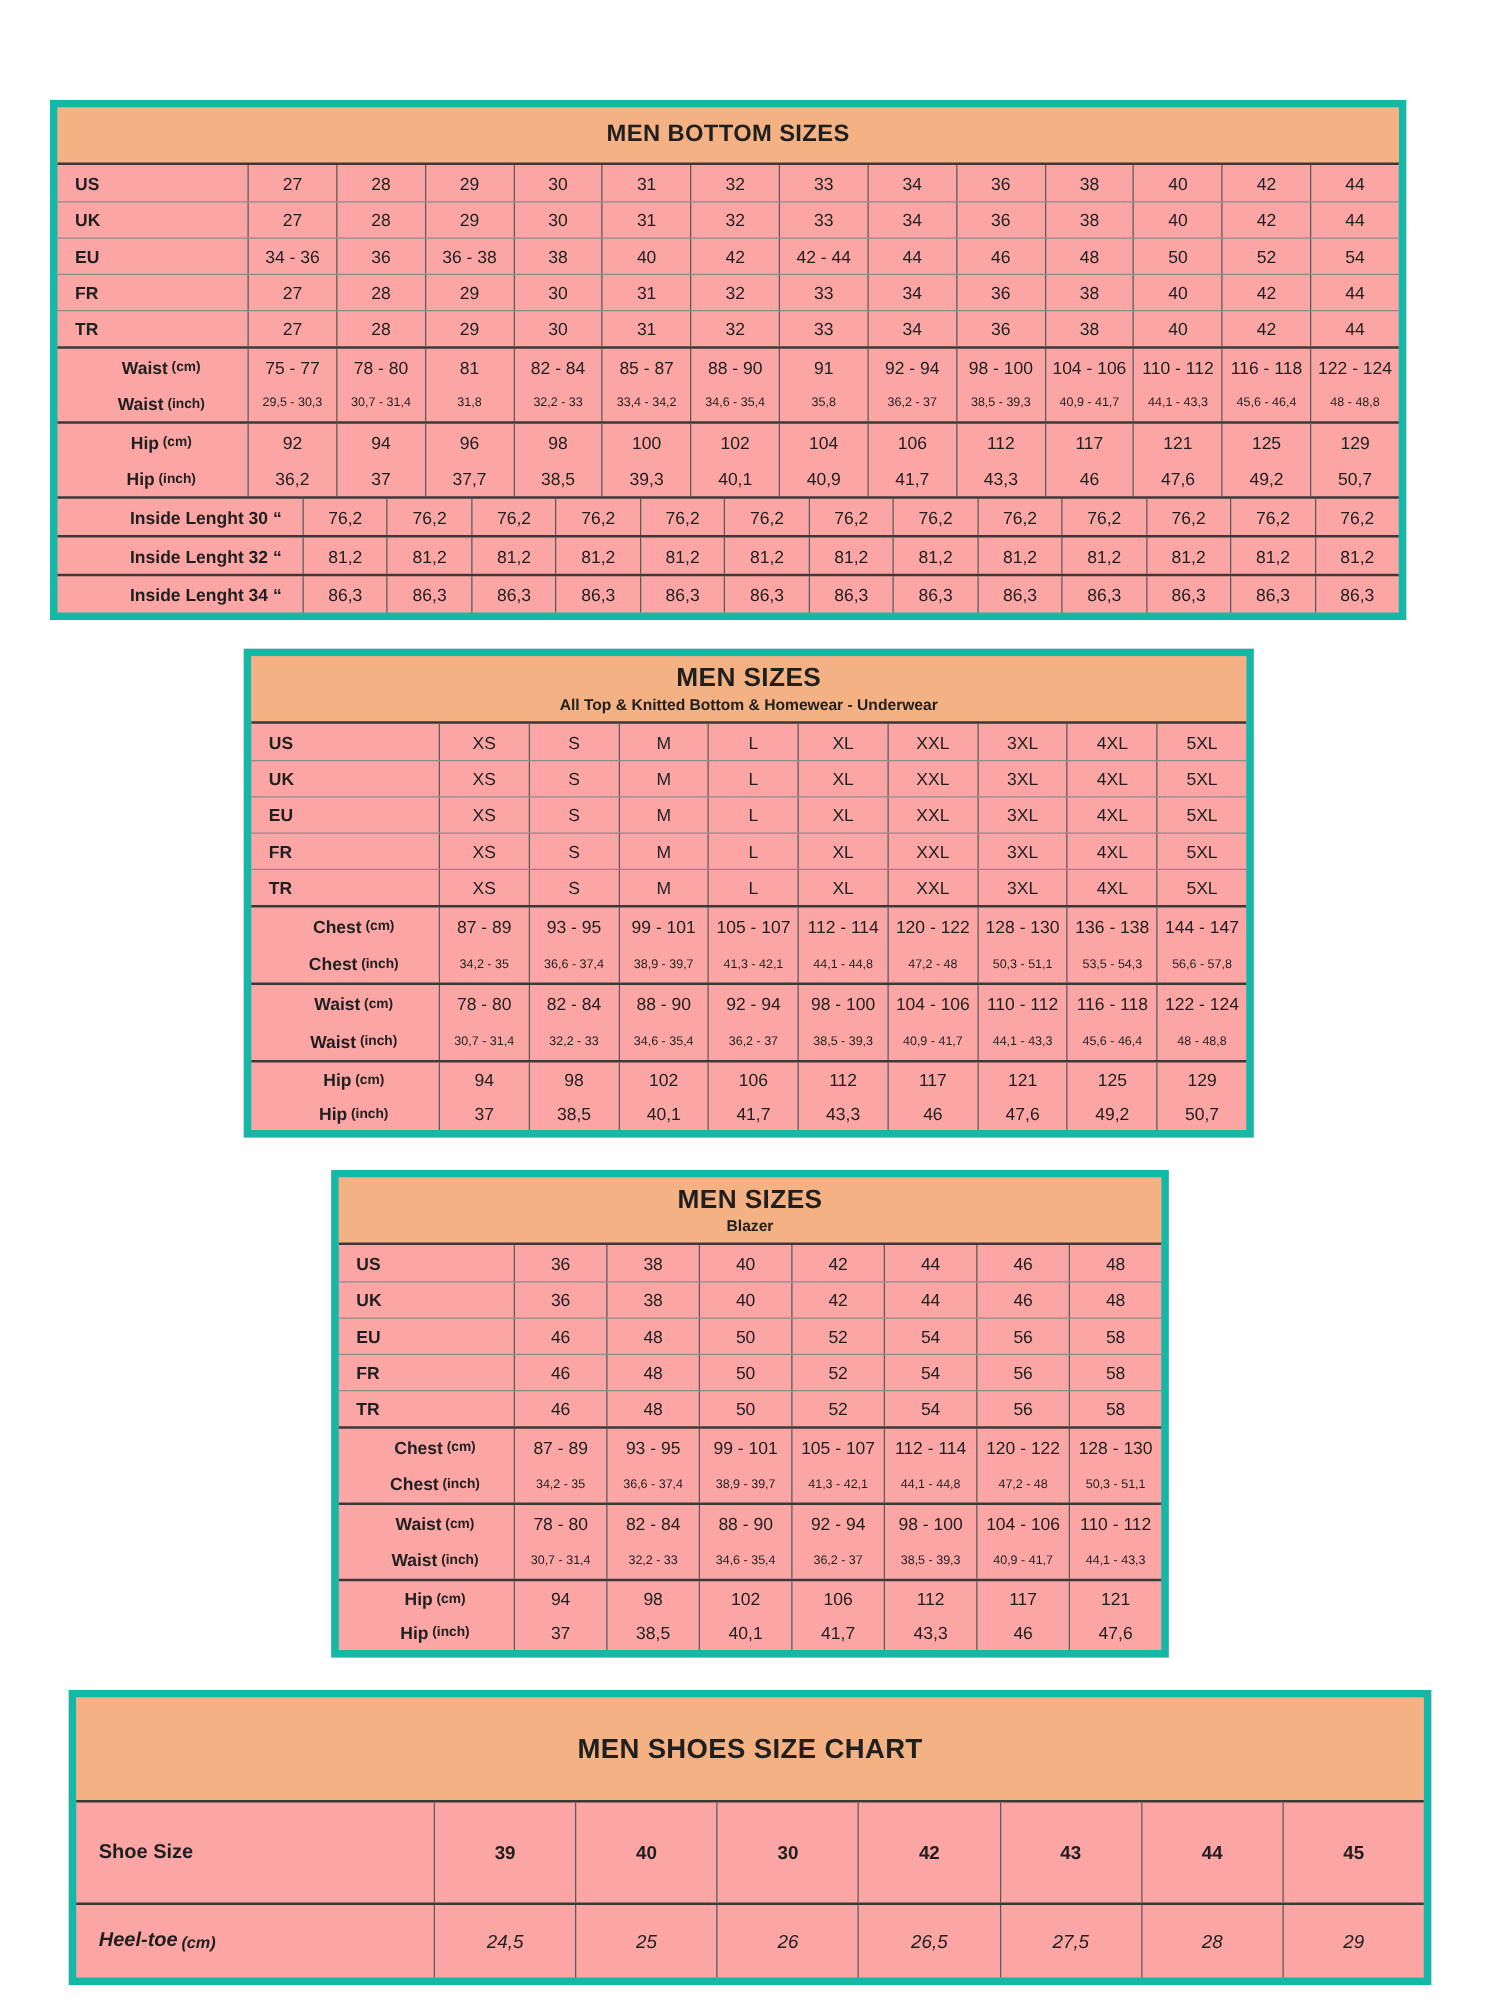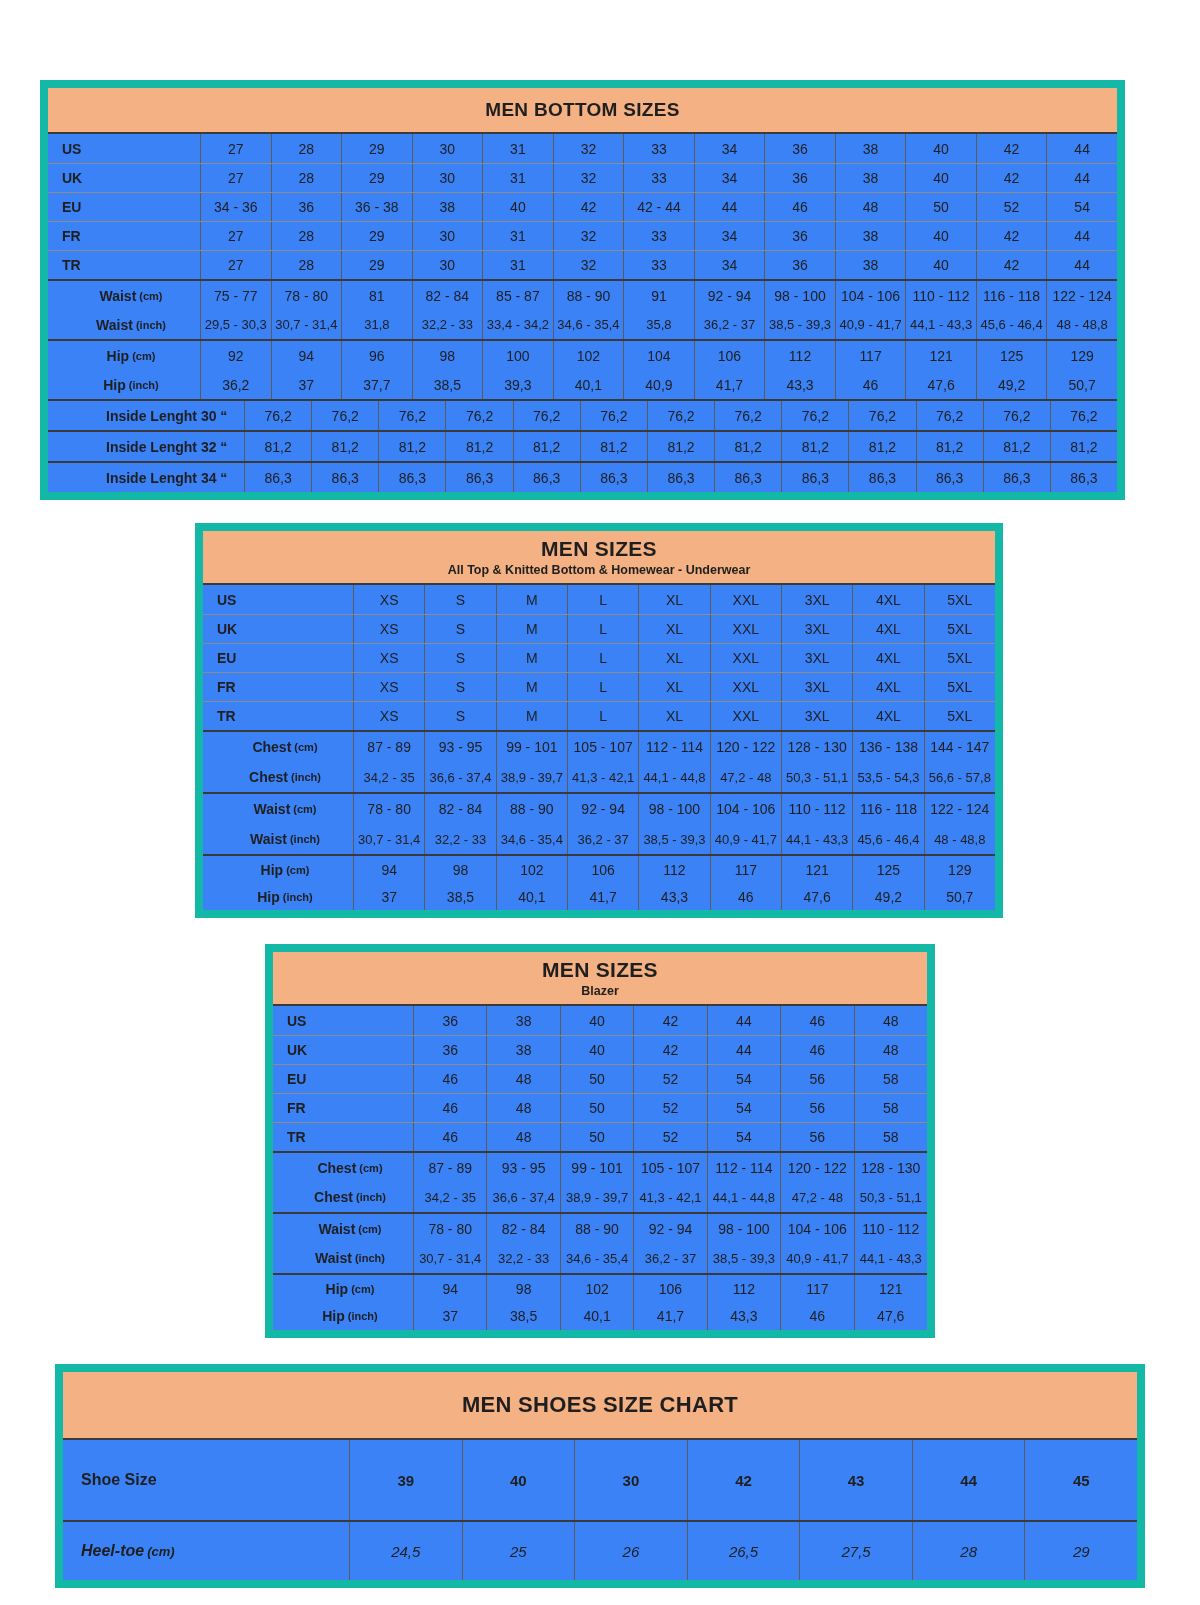--- a/index.html
+++ b/index.html
@@ -6,21 +6,21 @@
   html, body { background: #ffffff; }
   body {
     width: 1200px; height: 1605px;
     font-family: "Liberation Sans", sans-serif;
     color: #1f1f1f;
     position: relative;
   }
   .page { width: 1200px; height: 1605px; overflow: hidden; }
 
   
-  .tbl { border: 8px solid #14b8a6; background: #3b82f6; }
+  .tbl { border: 6px solid #14b8a6; background: #fca5a5; }
   .thead {
     background: #F4B183;
     border-bottom: 2px solid #3a3a3a;
     display: flex; flex-direction: column;
     align-items: center; justify-content: center;
     text-align: center;
   }
   .ttitle { font-weight: bold; color: #1f1f1f; letter-spacing: 0.3px; }
   .tsub   { font-weight: bold; font-size: 12.5px; margin-top: 2px; }
 
@@ -34,21 +34,21 @@
   .cell.val { flex: 1 1 0; text-align: center; }
   .cell.label { flex: 0 0 auto; justify-content: flex-start;
                 padding-left: 14px; font-weight: bold; font-size: 14px; }
   .unit { font-size: 11px; font-weight: bold; margin-left: 3px; }
 
   
   .cell.pairv { flex-direction: column; justify-content: stretch; padding: 0; }
   .pline { flex: 1 1 0; display: flex; align-items: center; justify-content: center; width: 100%; }
   .cell.pairlab { flex-direction: column; align-items: stretch; padding-left: 0; }
   .pairlab .pline { justify-content: center; padding-left: 14px; }
-  .small { font-size: 13px; }
+  .small { font-size: 10px; }
   .boldv { font-weight: bold; }
 
   
   .t1 { margin: 80px 0 0 40px; width: 1085px; }
   .t1 .thead { height: 46px; }
   .t1 .ttitle { font-size: 19px; }
   .t1 .row { height: 29px; }
   .t1 .row.pair { height: 60px; }
   .t1 .rows .row:nth-child(n+8) { height: 31px; padding-left: 44px; }
   .t1 .cell.label { width: 152px; }
@@ -66,21 +66,21 @@
   .t3 { margin: 26px 0 0 265px; width: 670px; }
   .t3 .thead { height: 54px; }
   .t3 .ttitle { font-size: 21px; }
   .t3 .row { height: 29px; }
   .t3 .row.pair { height: 61px; }
   .t3 .rows .row:nth-child(8) { height: 57px; }
   .t3 .cell.label { width: 140px; }
 
   
   .t4 { margin: 26px 0 0 55px; width: 1090px; }
-  .t4 .thead { height: 68px; }
+  .t4 .thead { height: 84px; }
   .t4 .ttitle { font-size: 22px; }
   .t4 .rows .row:nth-child(1) { height: 80px; }
   .t4 .rows .row:nth-child(2) { height: 60px; font-style: italic; }
   .t4 .cell.label { width: 286px; padding-left: 18px; font-size: 16px; }
   .t4 .cell.val { font-size: 15px; }
   .t4 .unit { font-size: 13px; }
 </style>
 </head>
 <body>
 

